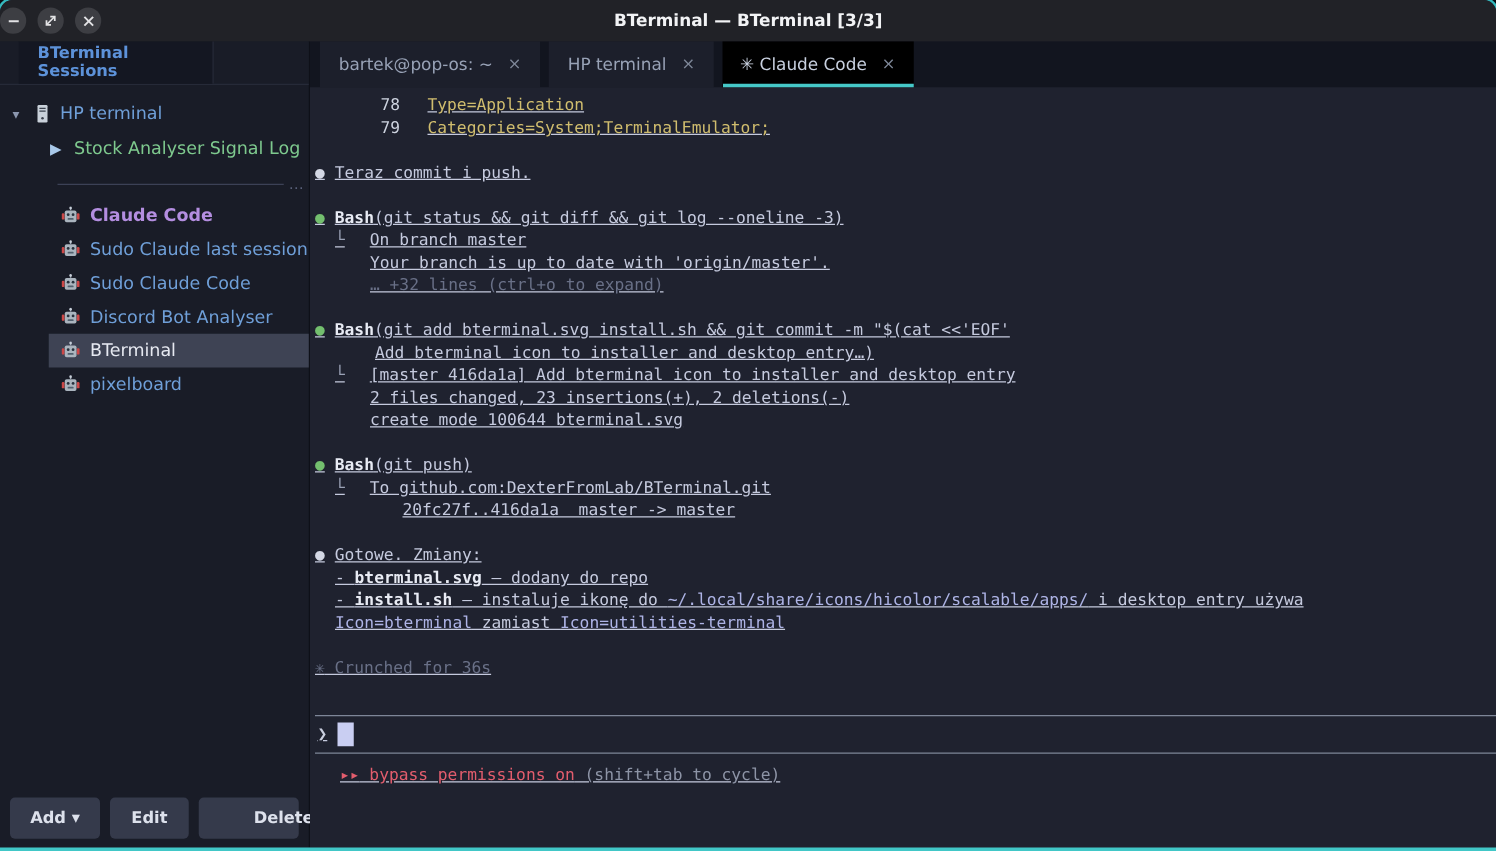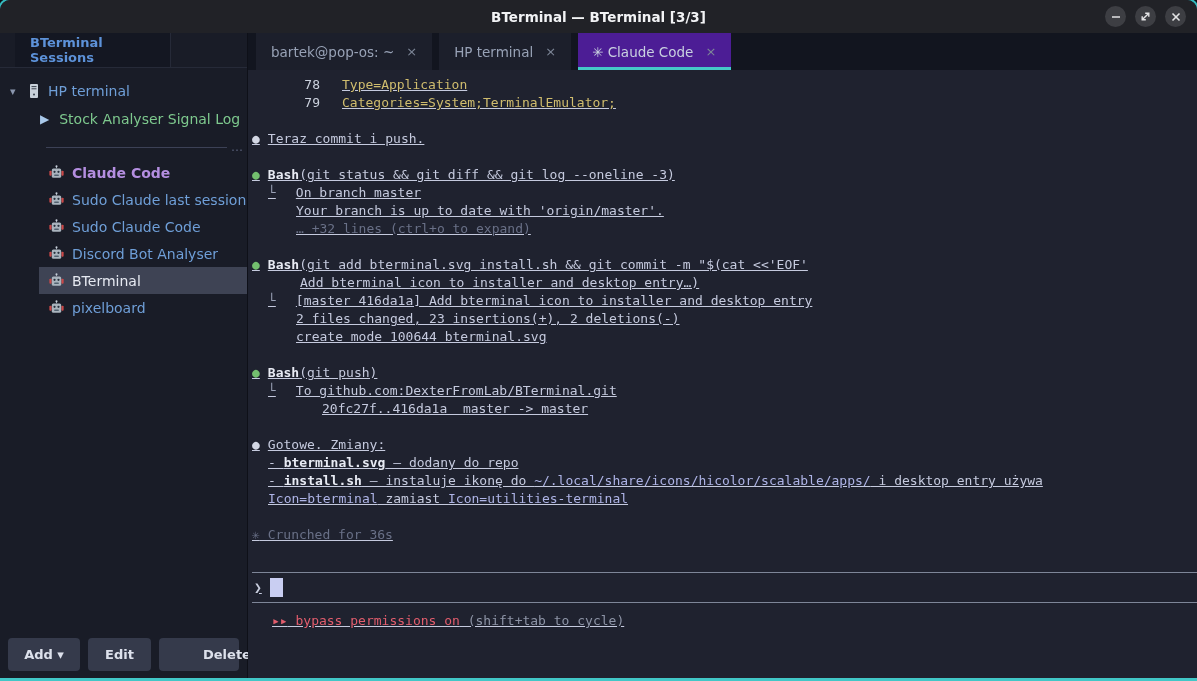--- a/index.html
+++ b/index.html
@@ -5,21 +5,21 @@
   * { box-sizing: border-box; margin: 0; padding: 0; }
   html,body { width:1197px; height:681px; background:#0b0d13; }
   body { font-family:"DejaVu Sans", "Liberation Sans", sans-serif; }
 
   .window { width:1197px; height:681px; display:flex; flex-direction:column;
             border-radius:10px 10px 0 0; overflow:hidden; background:#1f222f;
             box-shadow:0 0 0 2px #35b9bd; }
 
   
   .titlebar { height:33px; background:#212227; position:relative; flex:0 0 auto;
-              display:flex; align-items:center; justify-content:flex-end; }
+              display:flex; align-items:center; justify-content:flex-start; }
   .titlebar .title { position:absolute; left:0; right:0; text-align:center;
               color:#f2f3f5; font-size:13.5px; font-weight:bold; }
   .win-controls { display:flex; gap:9px; margin-right:11px; z-index:2; }
   .win-btn { width:21px; height:21px; border-radius:50%; background:#3d3e43;
              display:flex; align-items:center; justify-content:center; cursor:pointer; }
   .win-btn svg { display:block; }
 
   
   .body { flex:1 1 auto; display:flex; min-height:0; }
 
@@ -58,21 +58,21 @@
   .sbtn.add { width:72px; }
   .sbtn.edit { width:63px; }
   .sbtn.delete { width:80px;padding-left:44px; }
 
   
   .main { flex:1 1 auto; display:flex; flex-direction:column; min-width:0; background:#1f222f; }
   .tabbar { height:37px; flex:0 0 37px; background:#12151f; display:flex;
             align-items:stretch; padding-left:8px; gap:7px; }
   .tab { display:flex; align-items:center; gap:12px; padding:0 15px; background:#1c1f2b;
          color:#98a2b6; font-size:13.5px; cursor:pointer; }
-  .tab.active { background:#4c1d95; color:#c9d1e0; box-shadow:inset 0 -3px 0 #45c8c8;padding-left:14px; }
+  .tab.active { background:#000000; color:#c9d1e0; box-shadow:inset 0 -3px 0 #45c8c8;padding-left:14px; }
   .tab-close { color:#7e8798; font-size:13px; cursor:pointer; }
 
   
   .terminal { flex:1 1 auto; background:#1f222f; color:#c5cade;
               font-family:"DejaVu Sans Mono", "Liberation Mono", monospace;
               font-size:13px; line-height:18px; padding:6px 0 0 4px; overflow:hidden;text-decoration:underline; }
   .tline { white-space:pre; }
   .gap { margin-top:18px; }
   .lnum { display:inline-block; width:68px; text-align:right; margin-right:22px; color:#ccd2de; }
   .yellow { color:#d0bd6e; }

